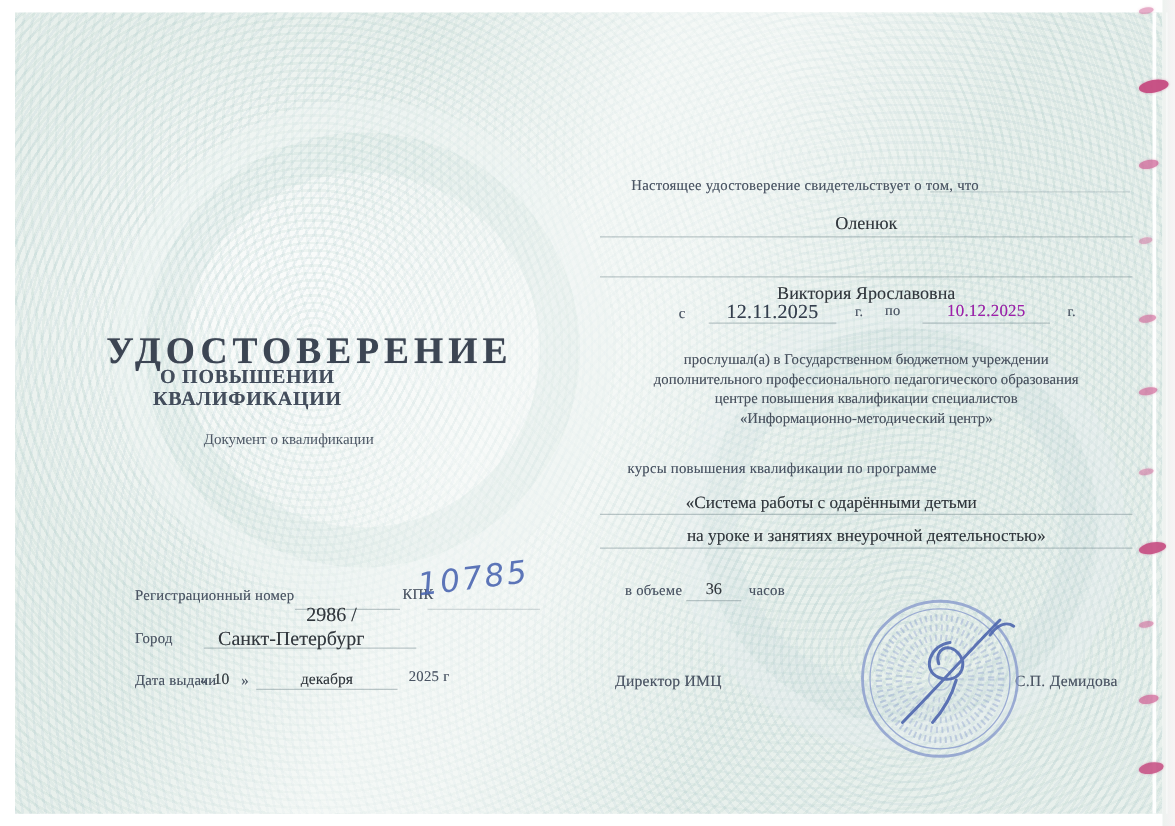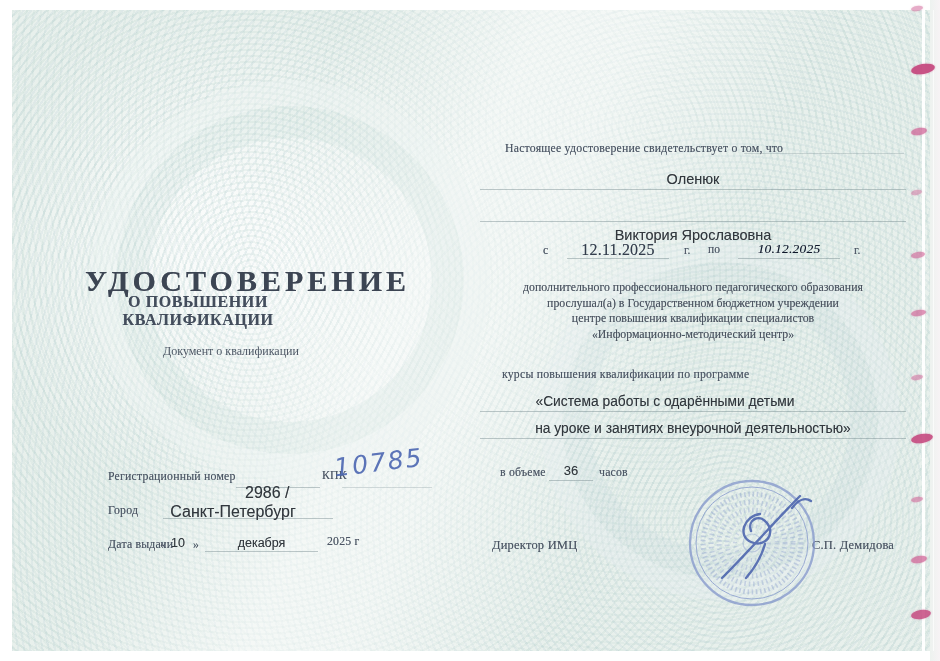--- a/index.html
+++ b/index.html
@@ -33,21 +33,21 @@
     box-shadow:0 0 2px rgba(200,60,120,.5);
   }
   .watermark{
     position:absolute;border-radius:50%;pointer-events:none;
     box-shadow: inset 0 0 0 26px rgba(255,255,255,.30), inset 0 0 0 58px rgba(185,212,202,.14);
   }
   
   .ser{position:absolute;color:#4b5564;letter-spacing:.2px;text-shadow:0 0 .5px rgba(75,85,100,.55);}
   .ser.small{font-size:11.8px;}
   
-  .fill{position:absolute;font-family:Liberation Sans, sans-serif;color:#31373d;text-shadow:0 0 .4px rgba(49,55,61,.4);}
+  .fill{position:absolute;font-family:Liberation Serif, serif;color:#31373d;text-shadow:0 0 .4px rgba(49,55,61,.4);}
   .center{text-align:center;}
   .rule{position:absolute;height:0;border-bottom:1px solid rgba(118,138,142,.45);}
   .rule.faint{border-bottom-color:rgba(118,138,142,.28);}
   .title{
     position:absolute;left:85px;top:264px;width:310px;text-align:center;
     font-size:30px;font-weight:700;letter-spacing:4px;color:#3c4553;
     text-shadow:0 0 .6px rgba(60,69,83,.6);
   }
   .subtitle{
     position:absolute;left:78px;top:293px;width:240px;text-align:center;
@@ -117,26 +117,26 @@
 
 <div class="fill center" style="left:480px;top:203px;width:426px;font-size:14.5px;margin-top:24px;">Виктория Ярославовна</div>
 <div class="rule" style="left:480px;top:221px;width:426px;"></div>
 
 <div class="ser" style="left:543px;top:243px;font-size:12px;">с</div>
 <div class="rule" style="left:567px;top:258px;width:102px;"></div>
 <div class="ser center" style="left:567px;top:241px;width:102px;font-size:16px;color:#343e4d;">12.11.2025</div>
 <div class="ser" style="left:684px;top:244px;font-size:11.5px;">г.</div>
 <div class="ser" style="left:708px;top:243px;font-size:11.5px;">по</div>
 <div class="rule" style="left:738px;top:258px;width:102px;"></div>
-<div class="ser center" style="left:738px;top:241px;width:102px;font-size:13.5px;color:#0f172a;font-style:italic;">10.12.2025</div>
+<div class="ser center" style="left:738px;top:241px;width:102px;font-size:13.5px;color:#a21caf;">10.12.2025</div>
 <div class="ser" style="left:854px;top:244px;font-size:11.5px;">г.</div>
 
 <div style="position:absolute;left:478px;top:280px;width:430px;text-align:center;font-size:11.8px;line-height:15.5px;color:#49525f;text-shadow:0 0 .5px rgba(73,82,95,.5);">
+  <div>прослушал(а) в Государственном бюджетном учреждении</div>
   <div>дополнительного профессионального педагогического образования</div>
-  <div>прослушал(а) в Государственном бюджетном учреждении</div>
   <div>центре повышения квалификации специалистов</div>
   <div>«Информационно-методический центр»</div>
 </div>
 
 <div class="ser small" style="left:502px;top:367px;">курсы повышения квалификации по программе</div>
 
 <div class="fill center" style="left:452px;top:394px;width:426px;font-size:13.8px;">«Система работы с одарёнными детьми</div>
 <div class="rule" style="left:480px;top:411px;width:426px;"></div>
 
 <div class="fill center" style="left:480px;top:421px;width:426px;font-size:13.8px;">на уроке и занятиях внеурочной деятельностью»</div>

